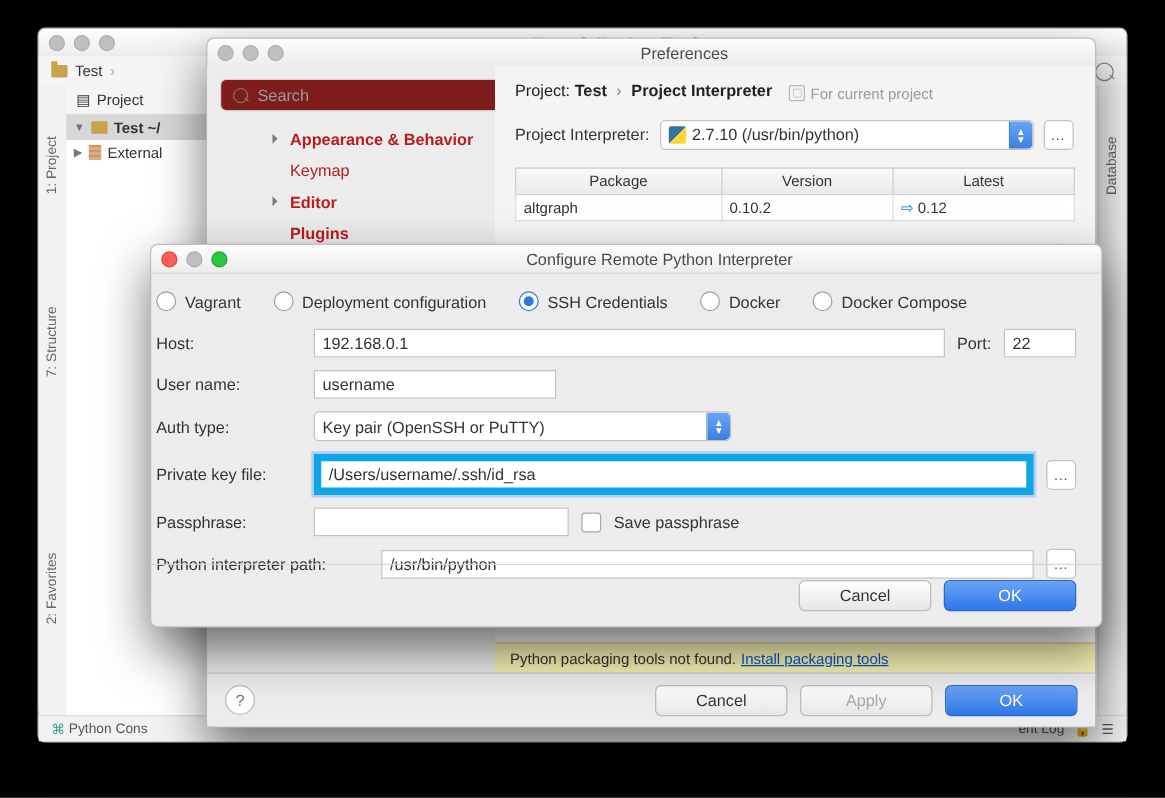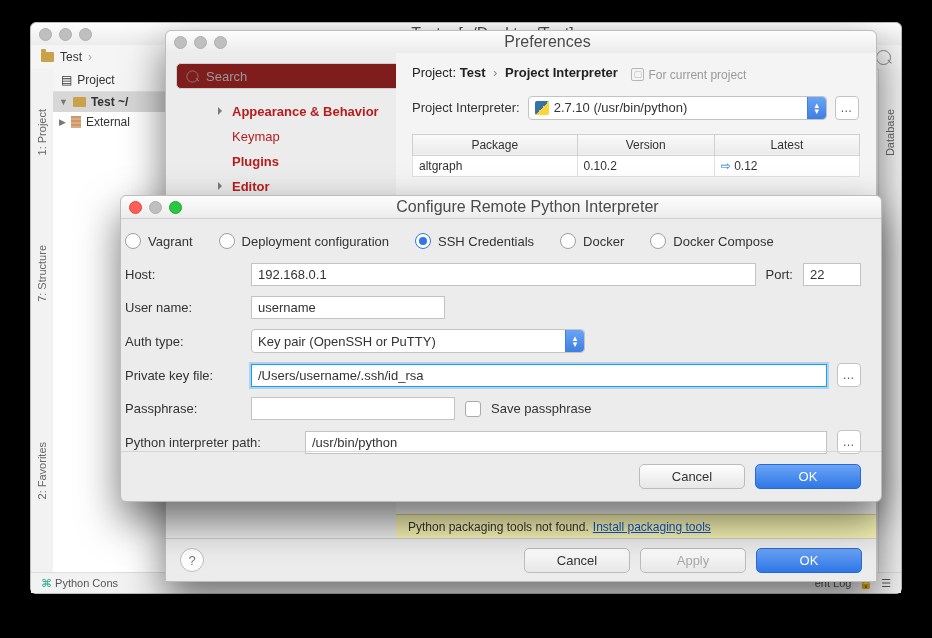--- a/index.html
+++ b/index.html
@@ -12,21 +12,21 @@
     box-shadow:0 18px 40px rgba(0,0,0,.55)}
   .titlebar{height:22px;border-bottom:1px solid #d0d0d0;display:flex;align-items:center;
     padding:0 8px;border-radius:6px 6px 0 0;
     background:linear-gradient(#fdfdfd,#ececec)}
   .traffic{display:flex;gap:7px;align-items:center}
   .tl{width:11px;height:11px;border-radius:50%}
   .gray .tl{background:#bfbfbf;border:.5px solid #aeaeae}
   .tl.r{background:#ff5f57;border:.5px solid #e24238}
   .tl.y{background:#ffbd2e;border:.5px solid #e1a11f}
   .tl.g{background:#28c940;border:.5px solid #1fa52f}
-  .wintitle{flex:1;text-align:center;font-size:16px;color:#4a4a4a}
+  .wintitle{flex:1;text-align:center;font-size:13px;color:#4a4a4a}
 
   
   #ide{left:30px;top:22px;width:870px;height:570px}
   #ide-body{position:absolute;left:0;right:0;top:22px;bottom:20px;background:#fff;
     border-radius:0 0 6px 6px;overflow:hidden}
   .crumbs{height:24px;display:flex;align-items:center;gap:6px;padding:0 10px;
     border-bottom:1px solid #dcdcdc;background:#f5f5f5;font-size:12px}
   .crumbs .folder-ic{width:13px;height:10px;background:#c9a24a;border-radius:1px;position:relative}
   .crumbs .folder-ic:before{content:"";position:absolute;top:-3px;left:0;width:5px;height:3px;background:#c9a24a;border-radius:1px 1px 0 0}
   .crumbs .chev{color:#aaa}
@@ -105,21 +105,21 @@
   .radio{display:flex;align-items:center;gap:7px;white-space:nowrap}
   .rd{width:14px;height:14px;border-radius:50%;border:1px solid #9f9f9f;background:#fff;position:relative;flex-shrink:0}
   .rd.on{border-color:#2f77e6}
   .rd.on:after{content:"";position:absolute;left:3px;top:3px;width:8px;height:8px;border-radius:50%;background:#2f77e6}
   .frow{display:flex;align-items:center;margin-bottom:10px;gap:10px}
   .flab{width:116px;color:#333}
   .flab.w2{width:170px}
   .tin{height:21px;border:1px solid #c3c3c3;background:#fff;padding:0 6px;font-size:13px;
     display:flex;align-items:center}
   .tin.grow{flex:1}
-  .tin.focus{border:1px solid #0ea5e9;box-shadow:0 0 0 2px rgba(88,155,245,.35)}
+  .tin.focus{border:6px solid #0ea5e9;box-shadow:0 0 0 2px rgba(88,155,245,.35)}
   .check{width:14px;height:14px;border:1px solid #aaa;border-radius:3px;background:#fff;display:inline-block;flex-shrink:0}
   #cfg .btnrow{display:flex;justify-content:flex-end;gap:10px;padding:12px 20px;
     border-top:1px solid #d5d5d5;position:absolute;left:0;right:0;bottom:0}
 </style>
 </head>
 <body>
 
 <div id="ide" class="win">
   <div class="titlebar">
     <div class="traffic gray">
@@ -191,22 +191,22 @@
   </div>
   <div id="prefs-body">
     <div class="sidebar">
       <div class="search">
         <span class="magnifier" style="transform:scale(.8)"></span>
         <span>Search</span>
       </div>
       <ul class="catlist" id="catlist">
           <li class="bold"><span class="disc"></span>Appearance &amp; Behavior</li>
           <li>Keymap</li>
+          <li class="bold"><span class="disc"></span>Editor</li>
           <li class="bold">Plugins</li>
-          <li class="bold"><span class="disc"></span>Editor</li>
         </ul>
     </div>
 
     <div class="prefs-main">
       <div class="crumb">
         <span>Project:</span>
         <b>Test</b>
         <span class="sep">›</span>
         <b>Project Interpreter</b>
         <span class="hinttag">

